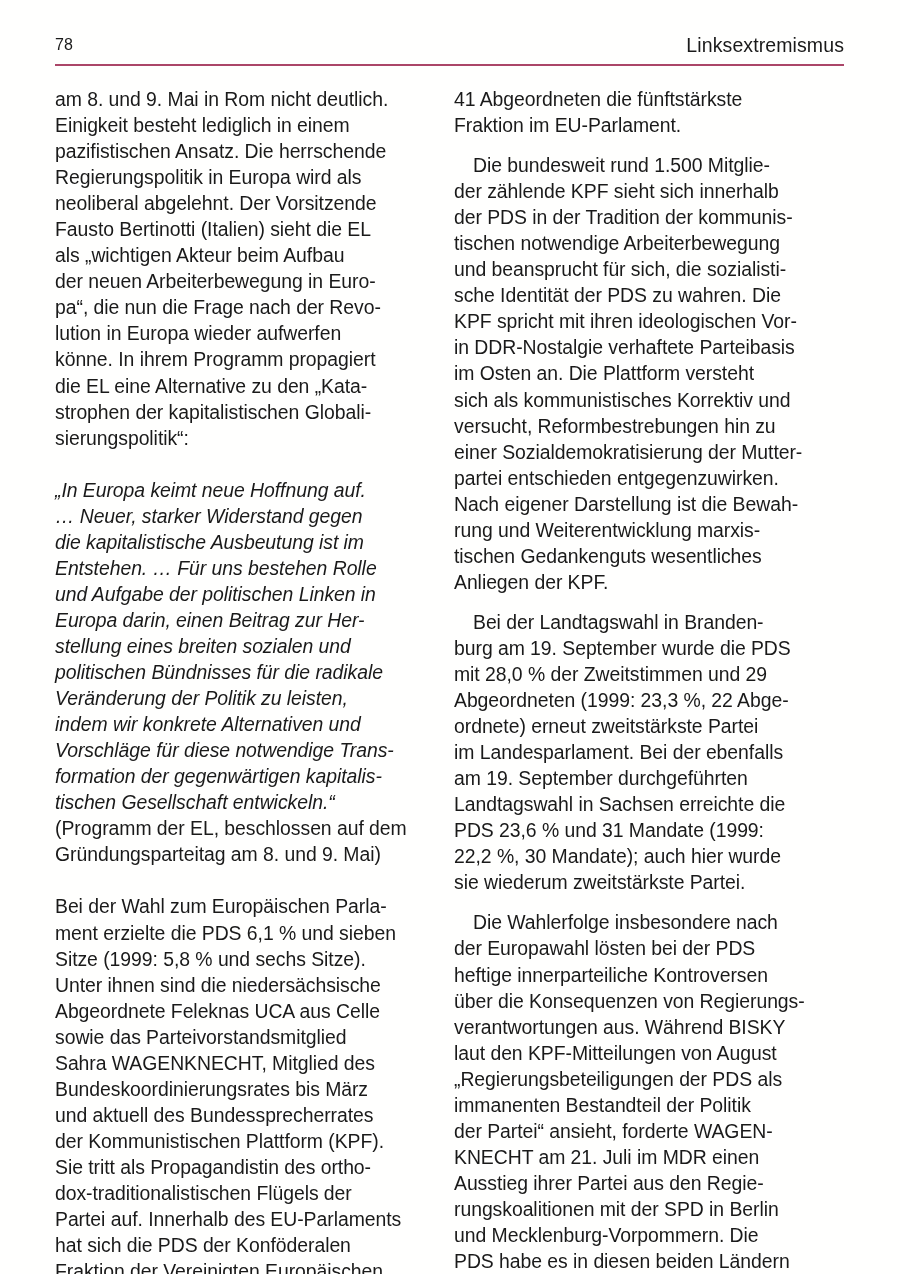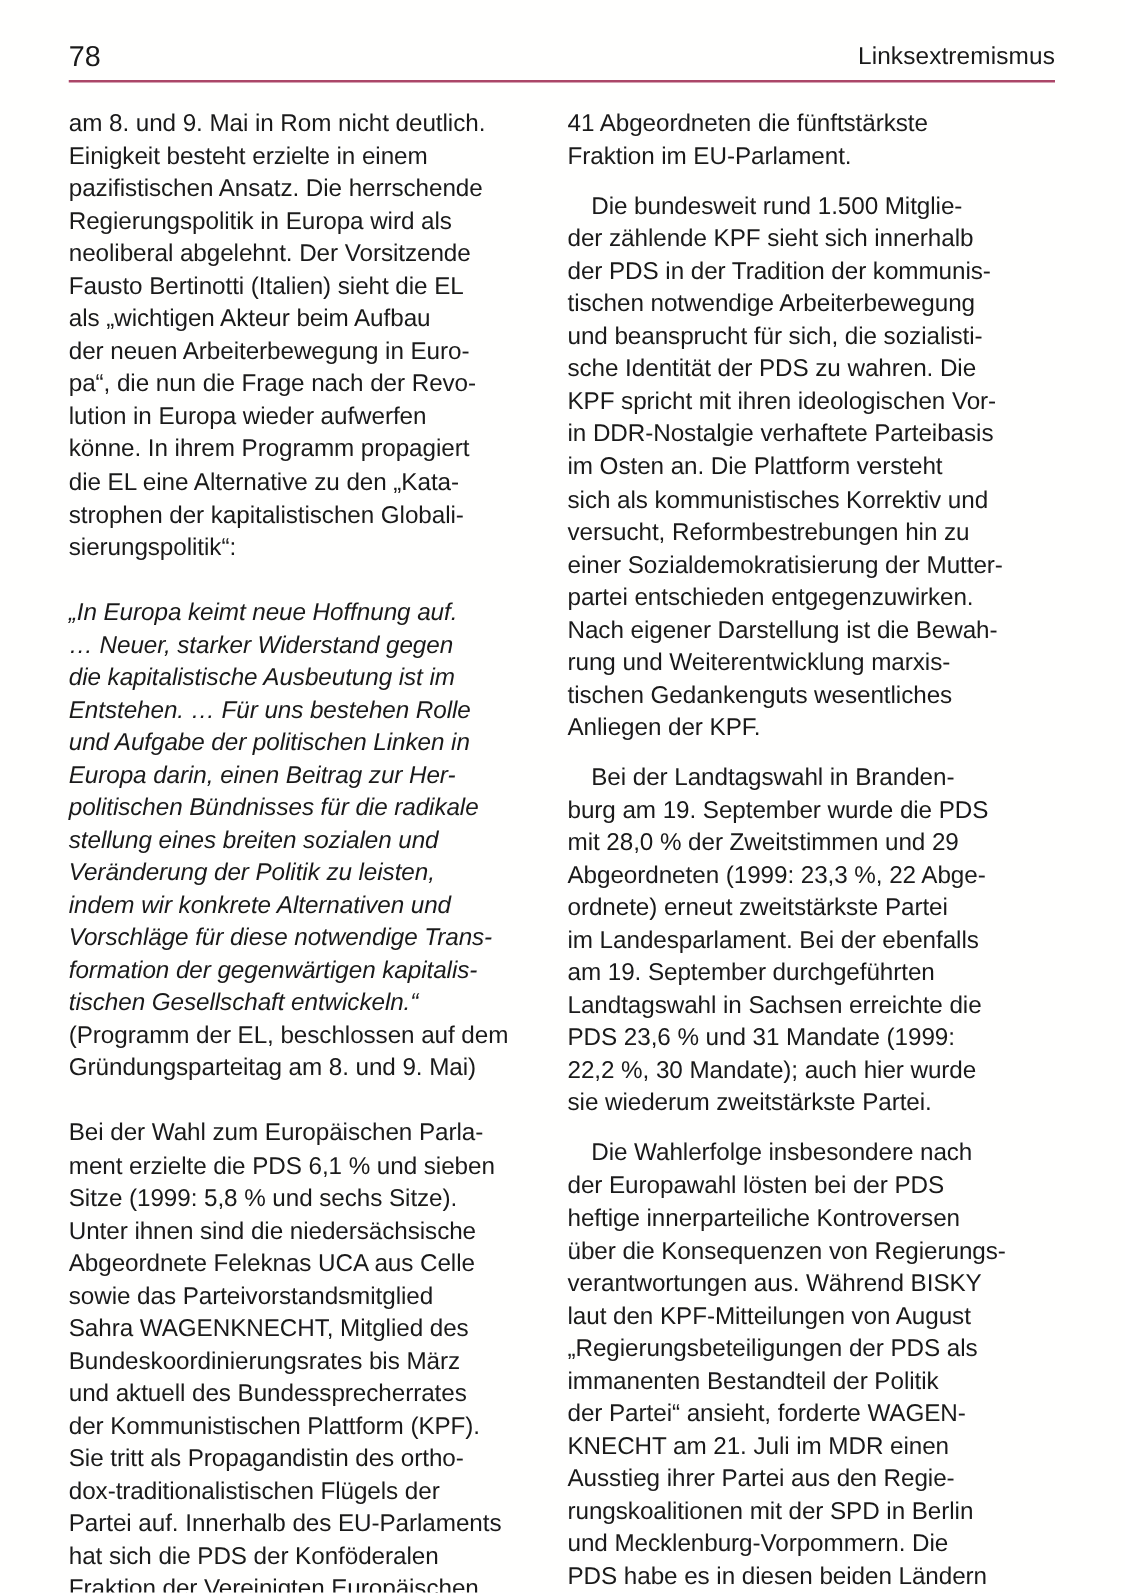--- a/index.html
+++ b/index.html
@@ -30,21 +30,21 @@
     width: 789px;
     height: 30px;
     display: flex;
     align-items: flex-start;
     justify-content: space-between;
     font-size: 19.5px;
     line-height: 26px;
     color: #1a1a1a;
     letter-spacing: 0.1px;
   }
-  .runhead .folio { font-size: 23px; }
+  .runhead .folio { font-size: 16px; }
   .runhead .title { font-size: 19.5px; margin-left: 33px; }
   .rule {
     position: absolute;
     left: 55px;
     top: 64px;
     width: 789px;
     height: 1.6px;
     background: #ab4668;
   }
   
@@ -86,42 +86,42 @@
 
   <div class="runhead">
     <span class="folio">78</span>
     <span class="title">Linksextremismus</span>
   </div>
   <div class="rule"></div>
 
   <div class="cols">
     <div class="col col-left">
         <span class="ln">am 8. und 9. Mai in Rom nicht deutlich.</span>
-        <span class="ln">Einigkeit besteht erzielte in einem</span>
+        <span class="ln">Einigkeit besteht lediglich in einem</span>
         <span class="ln">pazifistischen Ansatz. Die herrschende</span>
         <span class="ln">Regierungspolitik in Europa wird als</span>
         <span class="ln">neoliberal abgelehnt. Der Vorsitzende</span>
         <span class="ln">Fausto Bertinotti (Italien) sieht die EL</span>
         <span class="ln">als „wichtigen Akteur beim Aufbau</span>
         <span class="ln">der neuen Arbeiterbewegung in Euro-</span>
         <span class="ln">pa“, die nun die Frage nach der Revo-</span>
         <span class="ln">lution in Europa wieder aufwerfen</span>
         <span class="ln">könne. In ihrem Programm propagiert</span>
         <span class="ln">die EL eine Alternative zu den „Kata-</span>
         <span class="ln">strophen der kapitalistischen Globali-</span>
         <span class="ln">sierungspolitik“:</span>
         <span class="gap"></span>
         <span class="ln it">„In Europa keimt neue Hoffnung auf.</span>
         <span class="ln it">… Neuer, starker Widerstand gegen</span>
         <span class="ln it">die kapitalistische Ausbeutung ist im</span>
         <span class="ln it">Entstehen. … Für uns bestehen Rolle</span>
         <span class="ln it">und Aufgabe der politischen Linken in</span>
         <span class="ln it">Europa darin, einen Beitrag zur Her-</span>
+        <span class="ln it">stellung eines breiten sozialen und</span>
         <span class="ln it">politischen Bündnisses für die radikale</span>
-        <span class="ln it">stellung eines breiten sozialen und</span>
         <span class="ln it">Veränderung der Politik zu leisten,</span>
         <span class="ln it">indem wir konkrete Alternativen und</span>
         <span class="ln it">Vorschläge für diese notwendige Trans-</span>
         <span class="ln it">formation der gegenwärtigen kapitalis-</span>
         <span class="ln it">tischen Gesellschaft entwickeln.“</span>
         <span class="ln">(Programm der EL, beschlossen auf dem</span>
         <span class="ln">Gründungsparteitag am 8. und 9. Mai)</span>
         <span class="gap"></span>
         <span class="ln">Bei der Wahl zum Europäischen Parla-</span>
         <span class="ln">ment erzielte die PDS 6,1 % und sieben</span>

